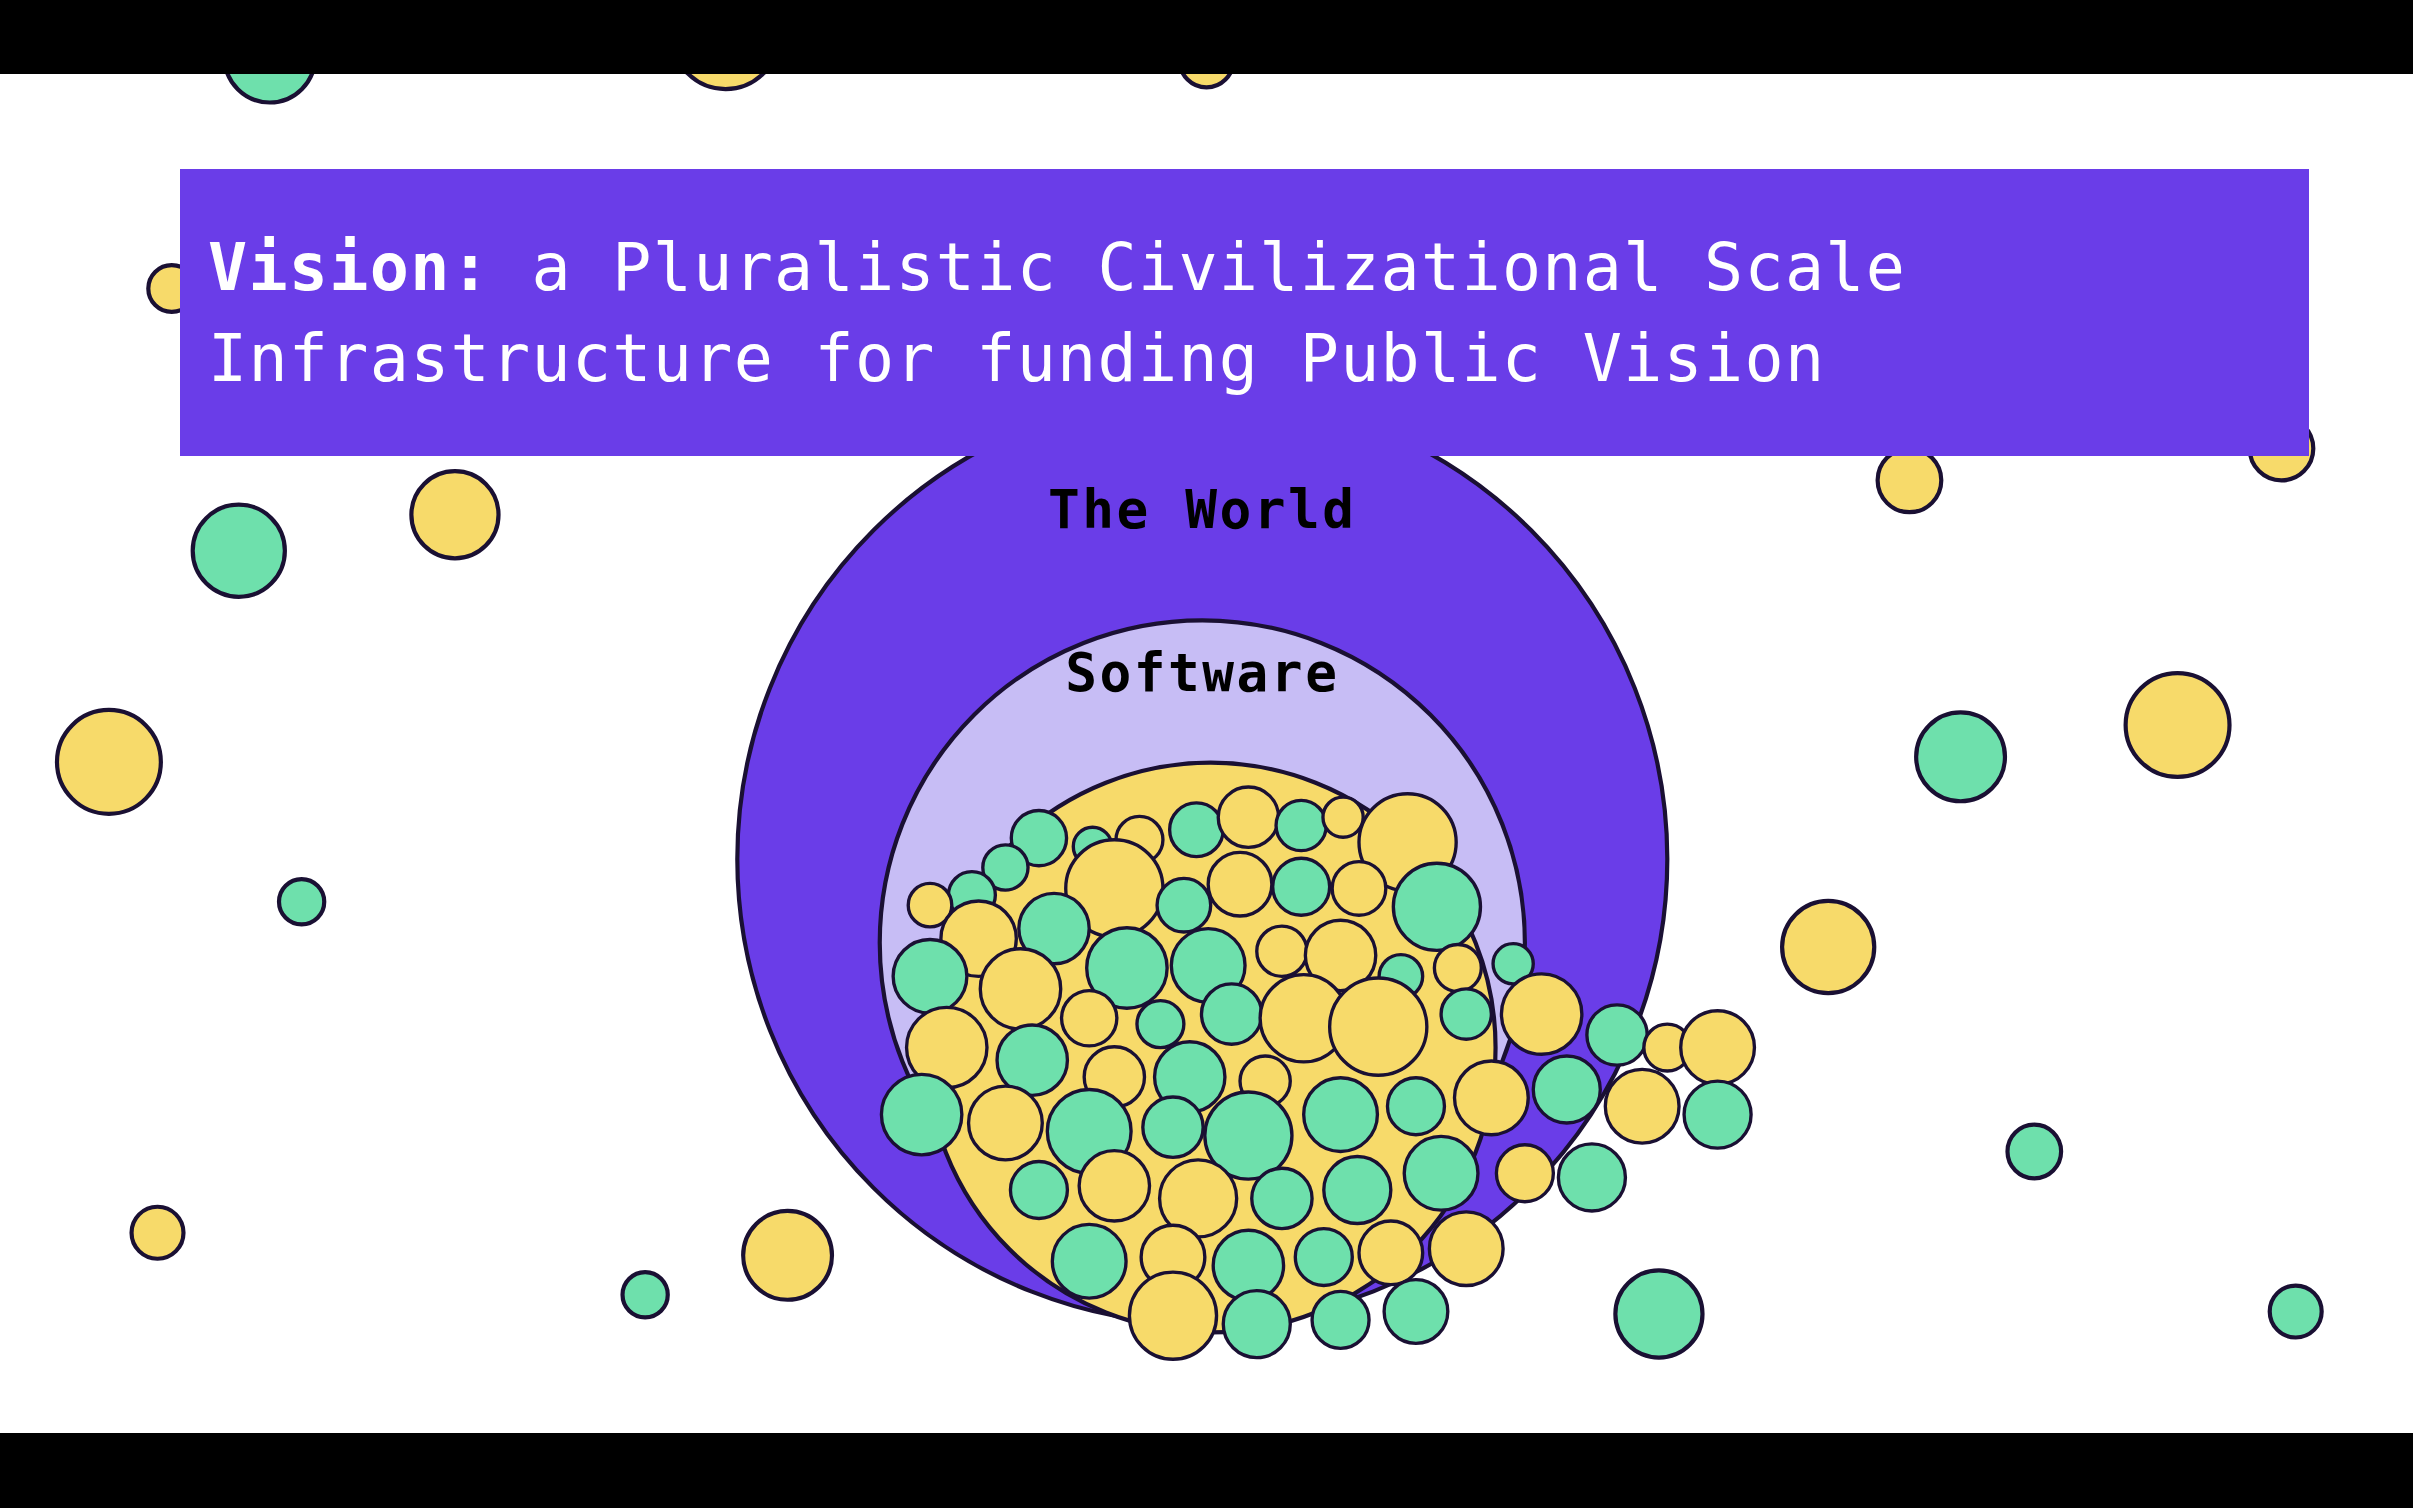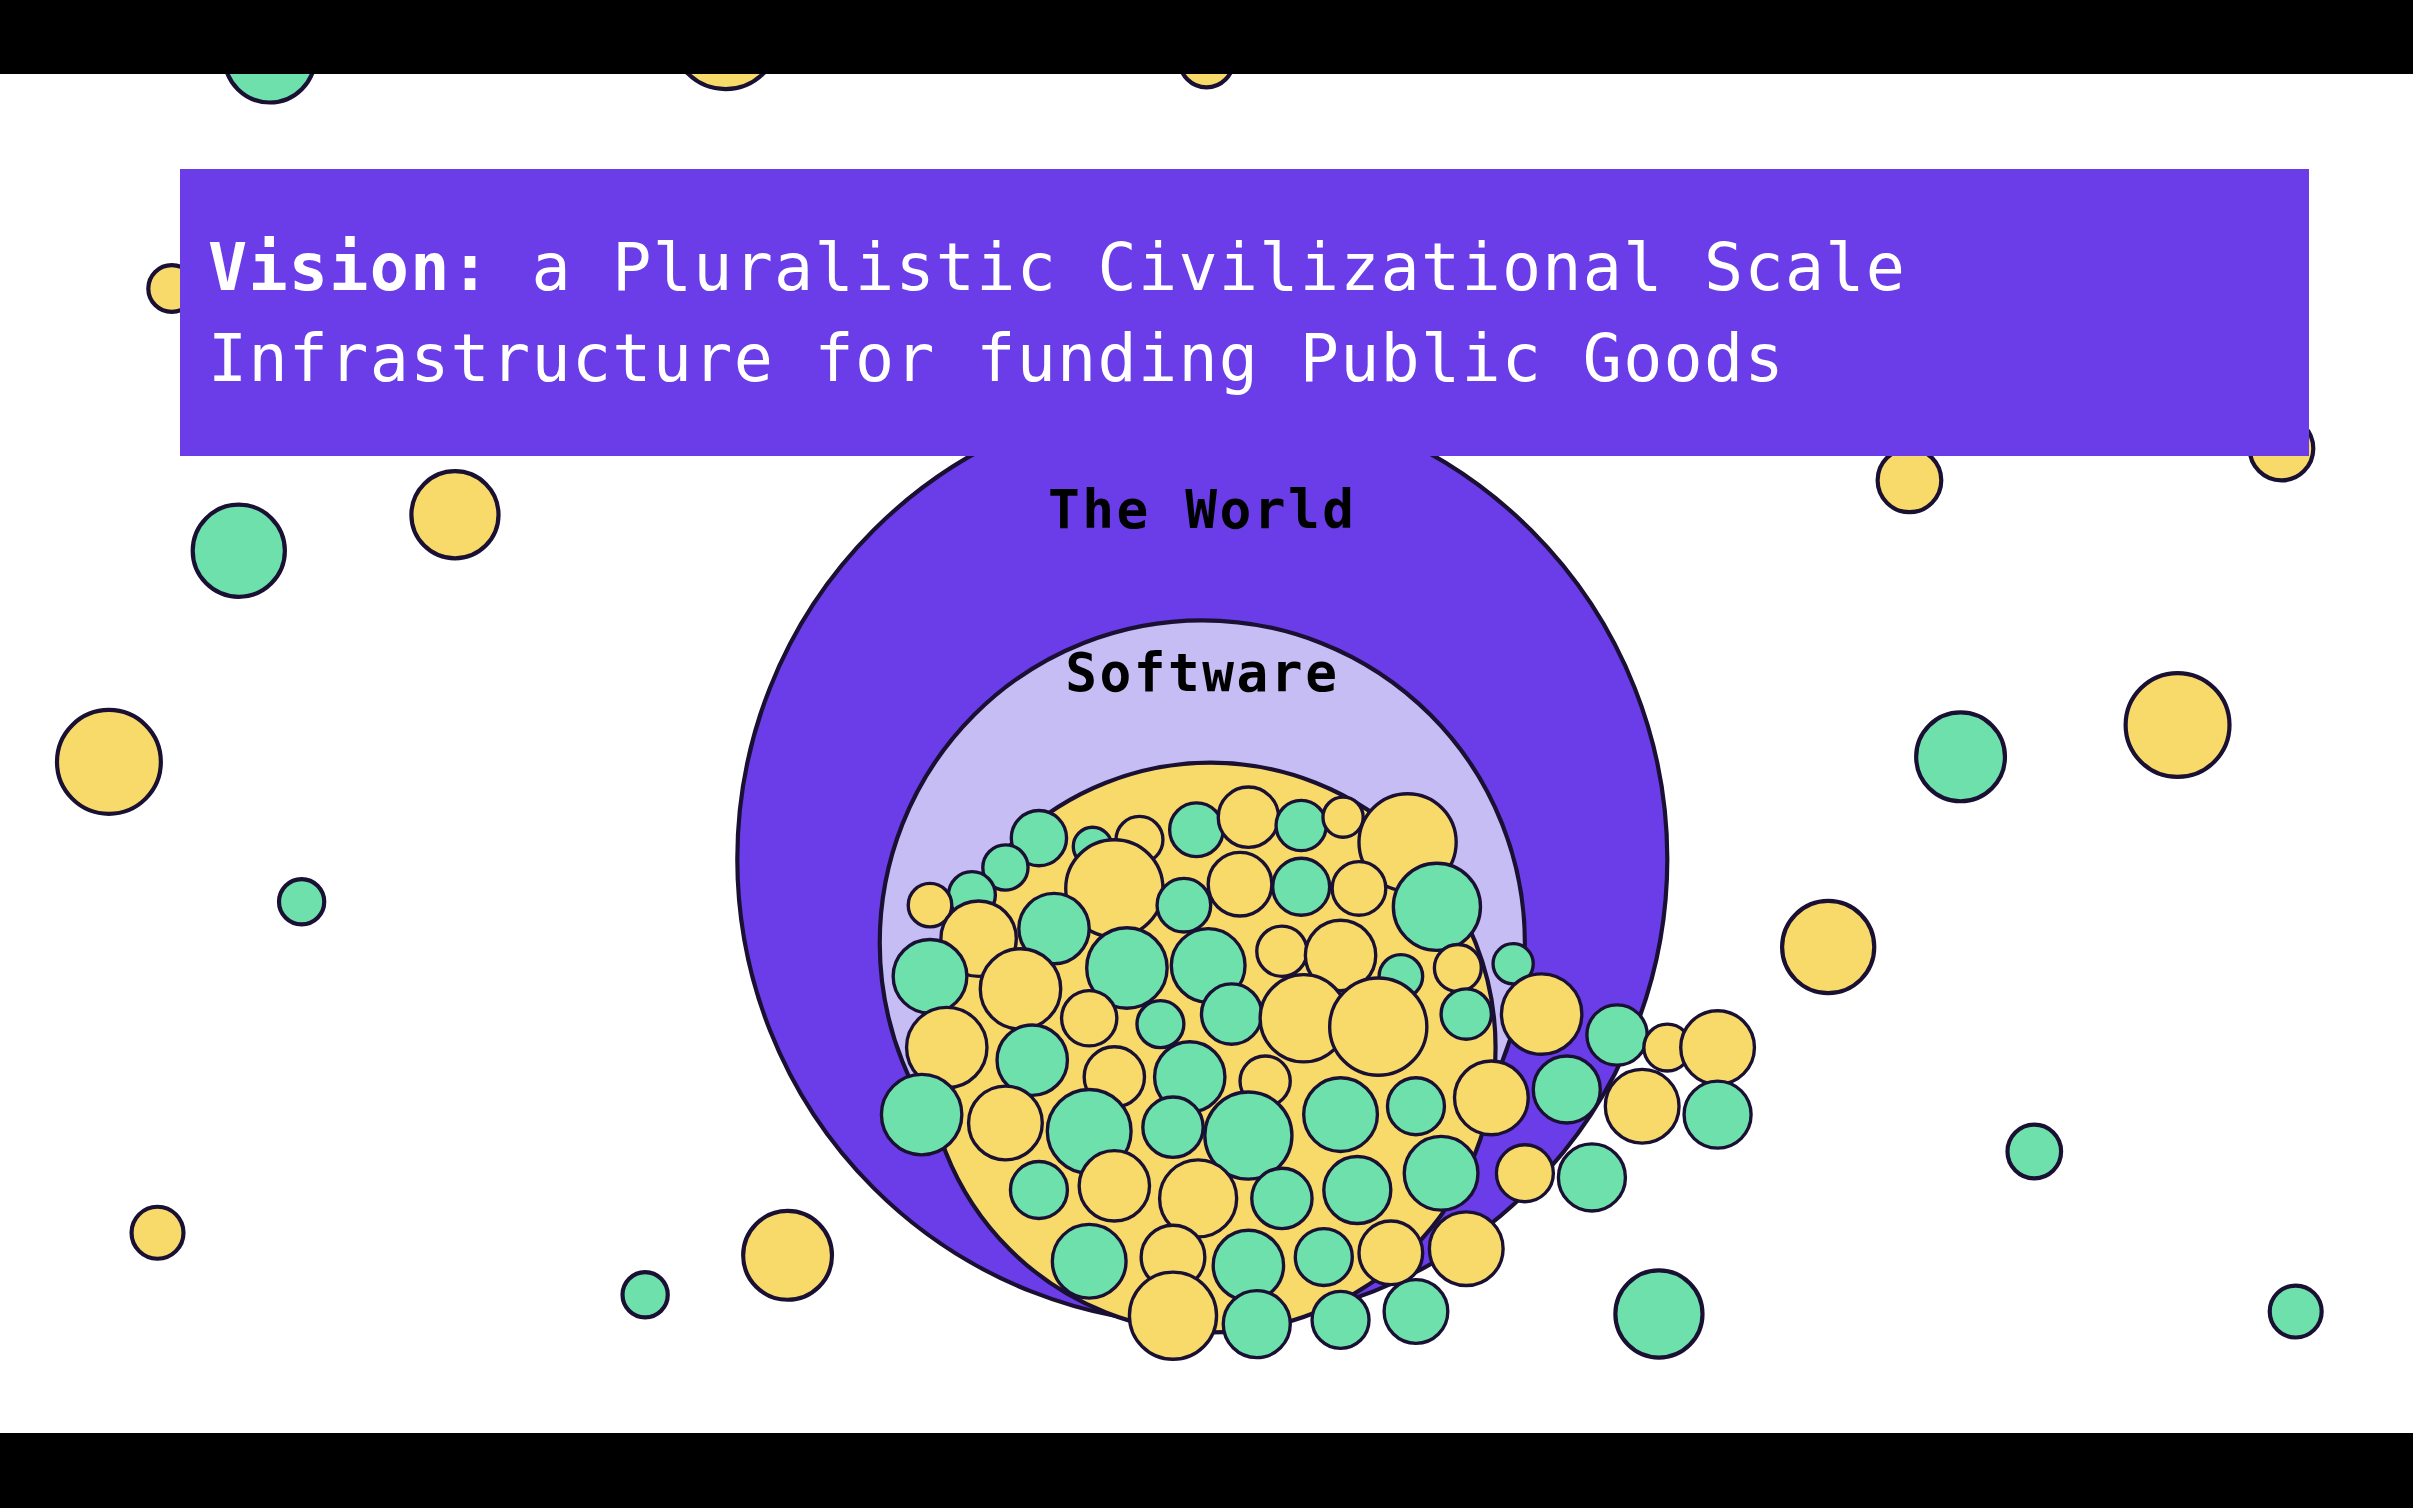--- a/index.html
+++ b/index.html
@@ -157,20 +157,20 @@
           <circle cx="1400" cy="1482" r="52" fill="#F7DA6A" stroke="#1A1033" stroke-width="4"></circle>
           <circle cx="1500" cy="1492" r="40" fill="#6EE0AC" stroke="#1A1033" stroke-width="4"></circle>
           <circle cx="1600" cy="1487" r="34" fill="#6EE0AC" stroke="#1A1033" stroke-width="4"></circle>
           <circle cx="1690" cy="1477" r="38" fill="#6EE0AC" stroke="#1A1033" stroke-width="4"></circle>
         </g>
     </svg>
 
     
     <div id="banner">
       <div class="banner-line"><span class="banner-strong">Vision:</span><span> a Pluralistic Civilizational Scale</span></div>
-      <div class="banner-line">Infrastructure for funding Public Goods</div>
+      <div class="banner-line">Infrastructure for funding Public Vision</div>
     </div>
 
   </div>
 
   <div class="bar" id="bar-bottom"></div>
 </div>
 
 
 </body></html>

